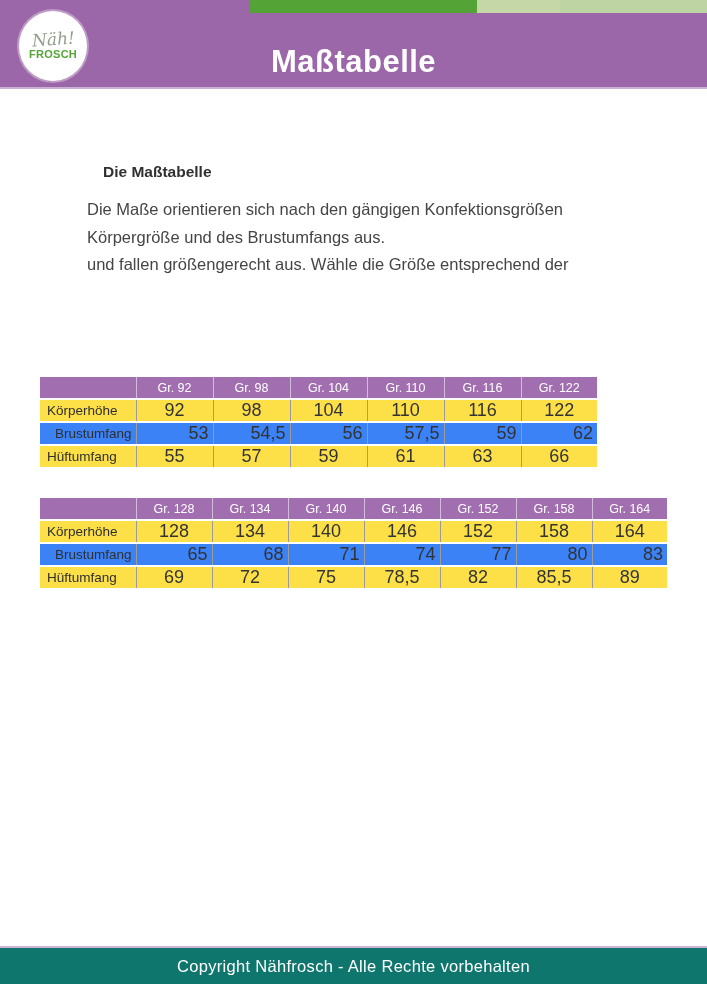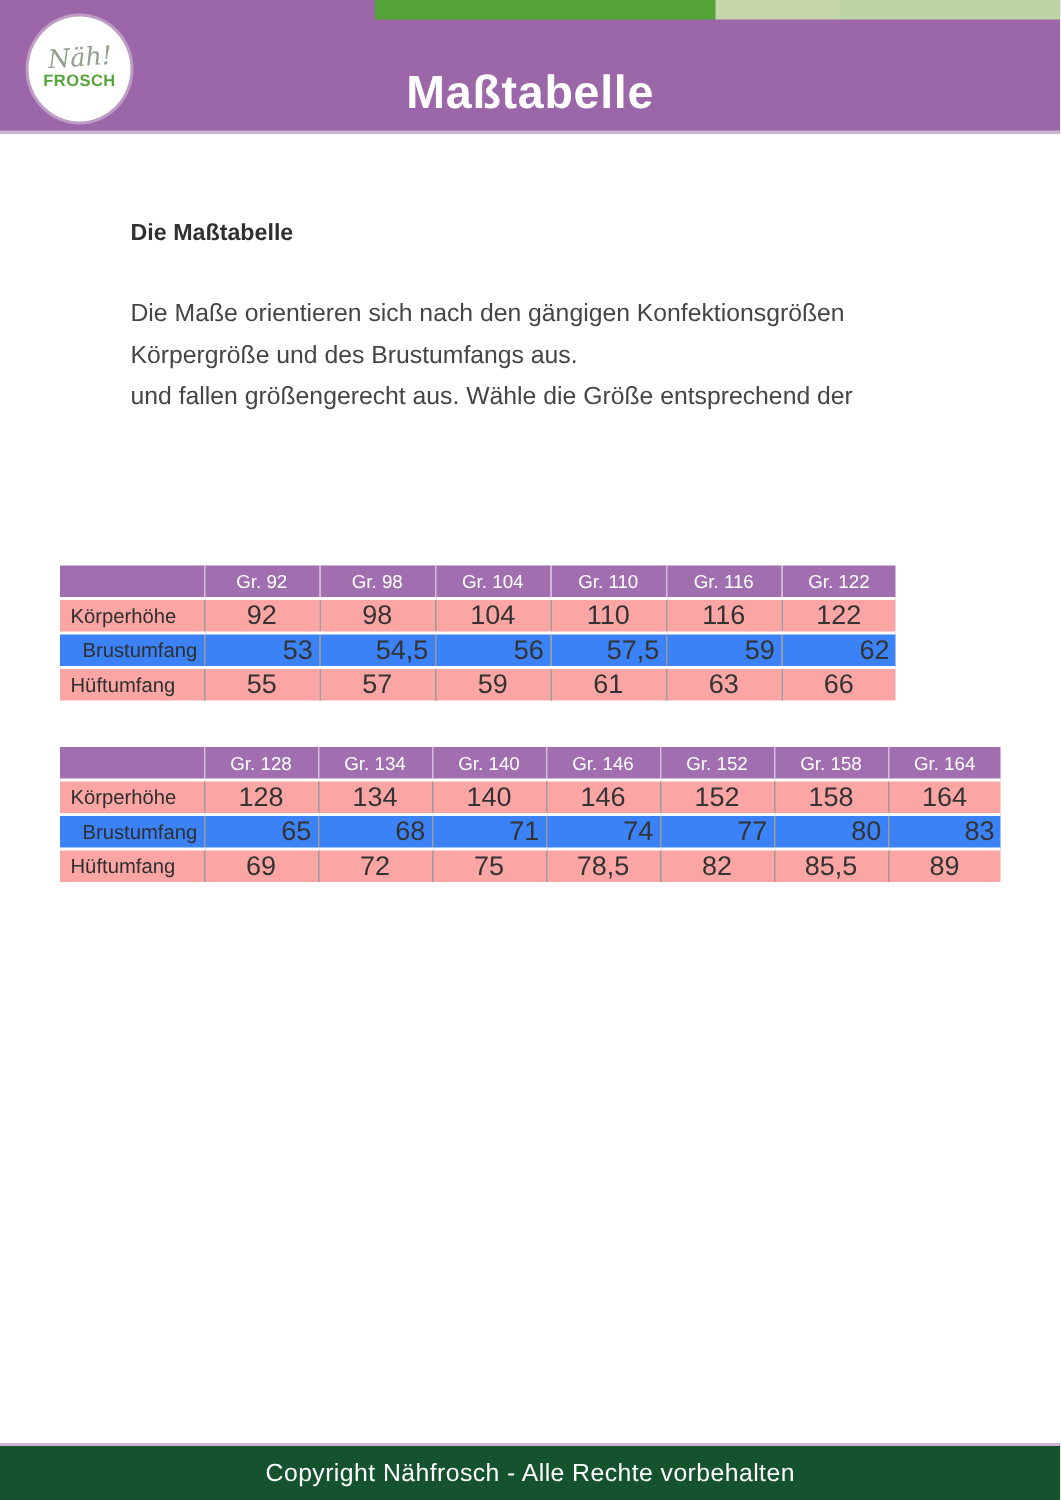--- a/index.html
+++ b/index.html
@@ -31,21 +31,21 @@
     font-size:11px;font-weight:bold;color:#53a637;letter-spacing:.3px;line-height:12px;margin-top:1px;
   }
 
   .title{
     position:absolute;left:0;right:0;top:28px;margin:16px;text-align:center;
     color:#fff;font-size:31px;font-weight:bold;letter-spacing:.5px;
   }
 
   
   .section-heading{
-    position:absolute;left:87px;top:147px;margin:0;
+    position:absolute;left:87px;top:147px;margin:16px;
     font-size:15.5px;font-weight:bold;color:#303030;
   }
   .paragraph{
     position:absolute;left:87px;top:196px;width:540px;margin:0;
     font-size:16.5px;line-height:27.5px;color:#454545;
   }
 
   
   .size-table{border-collapse:collapse;table-layout:fixed;}
   .size-table th{
@@ -54,30 +54,30 @@
     border-left:1px solid rgba(255,255,255,.55);
   }
   .size-table th:first-child{border-left:none;}
   .size-table td{
     font-size:18px;color:#333;height:18px;padding:0 4px;text-align:center;
     border-top:2px solid #fff;border-left:1px solid #9b9b9b;
   }
   .size-table td:first-child{
     border-left:none;text-align:left;padding-left:7px;font-size:13.5px;color:#2f2f2f;
   }
-  .size-table tr.gray td{background:#fca5a5;}
+  .size-table tr.gray td{background:#fde047;}
   .size-table tr.white td{background:#3b82f6;text-align:right;}
   .table1-wrap{position:absolute;left:40px;top:377px;}
   .table1-wrap .size-table{width:557px;}
   .table2-wrap{position:absolute;left:40px;top:498px;}
   .table2-wrap .size-table{width:627px;}
 
   
   .footer{
-    position:absolute;left:0;bottom:0;width:707px;height:38px;background:#14532d;
+    position:absolute;left:0;bottom:16px;width:707px;height:38px;background:#0f766e;
     border-top:2px solid #cdb4d6;box-sizing:border-box;
     display:flex;align-items:center;justify-content:center;
   }
   .footer span{color:#fff;font-size:16.5px;letter-spacing:.3px;}
 </style>
 </head>
 <body>
 
 <div class="page">
 

